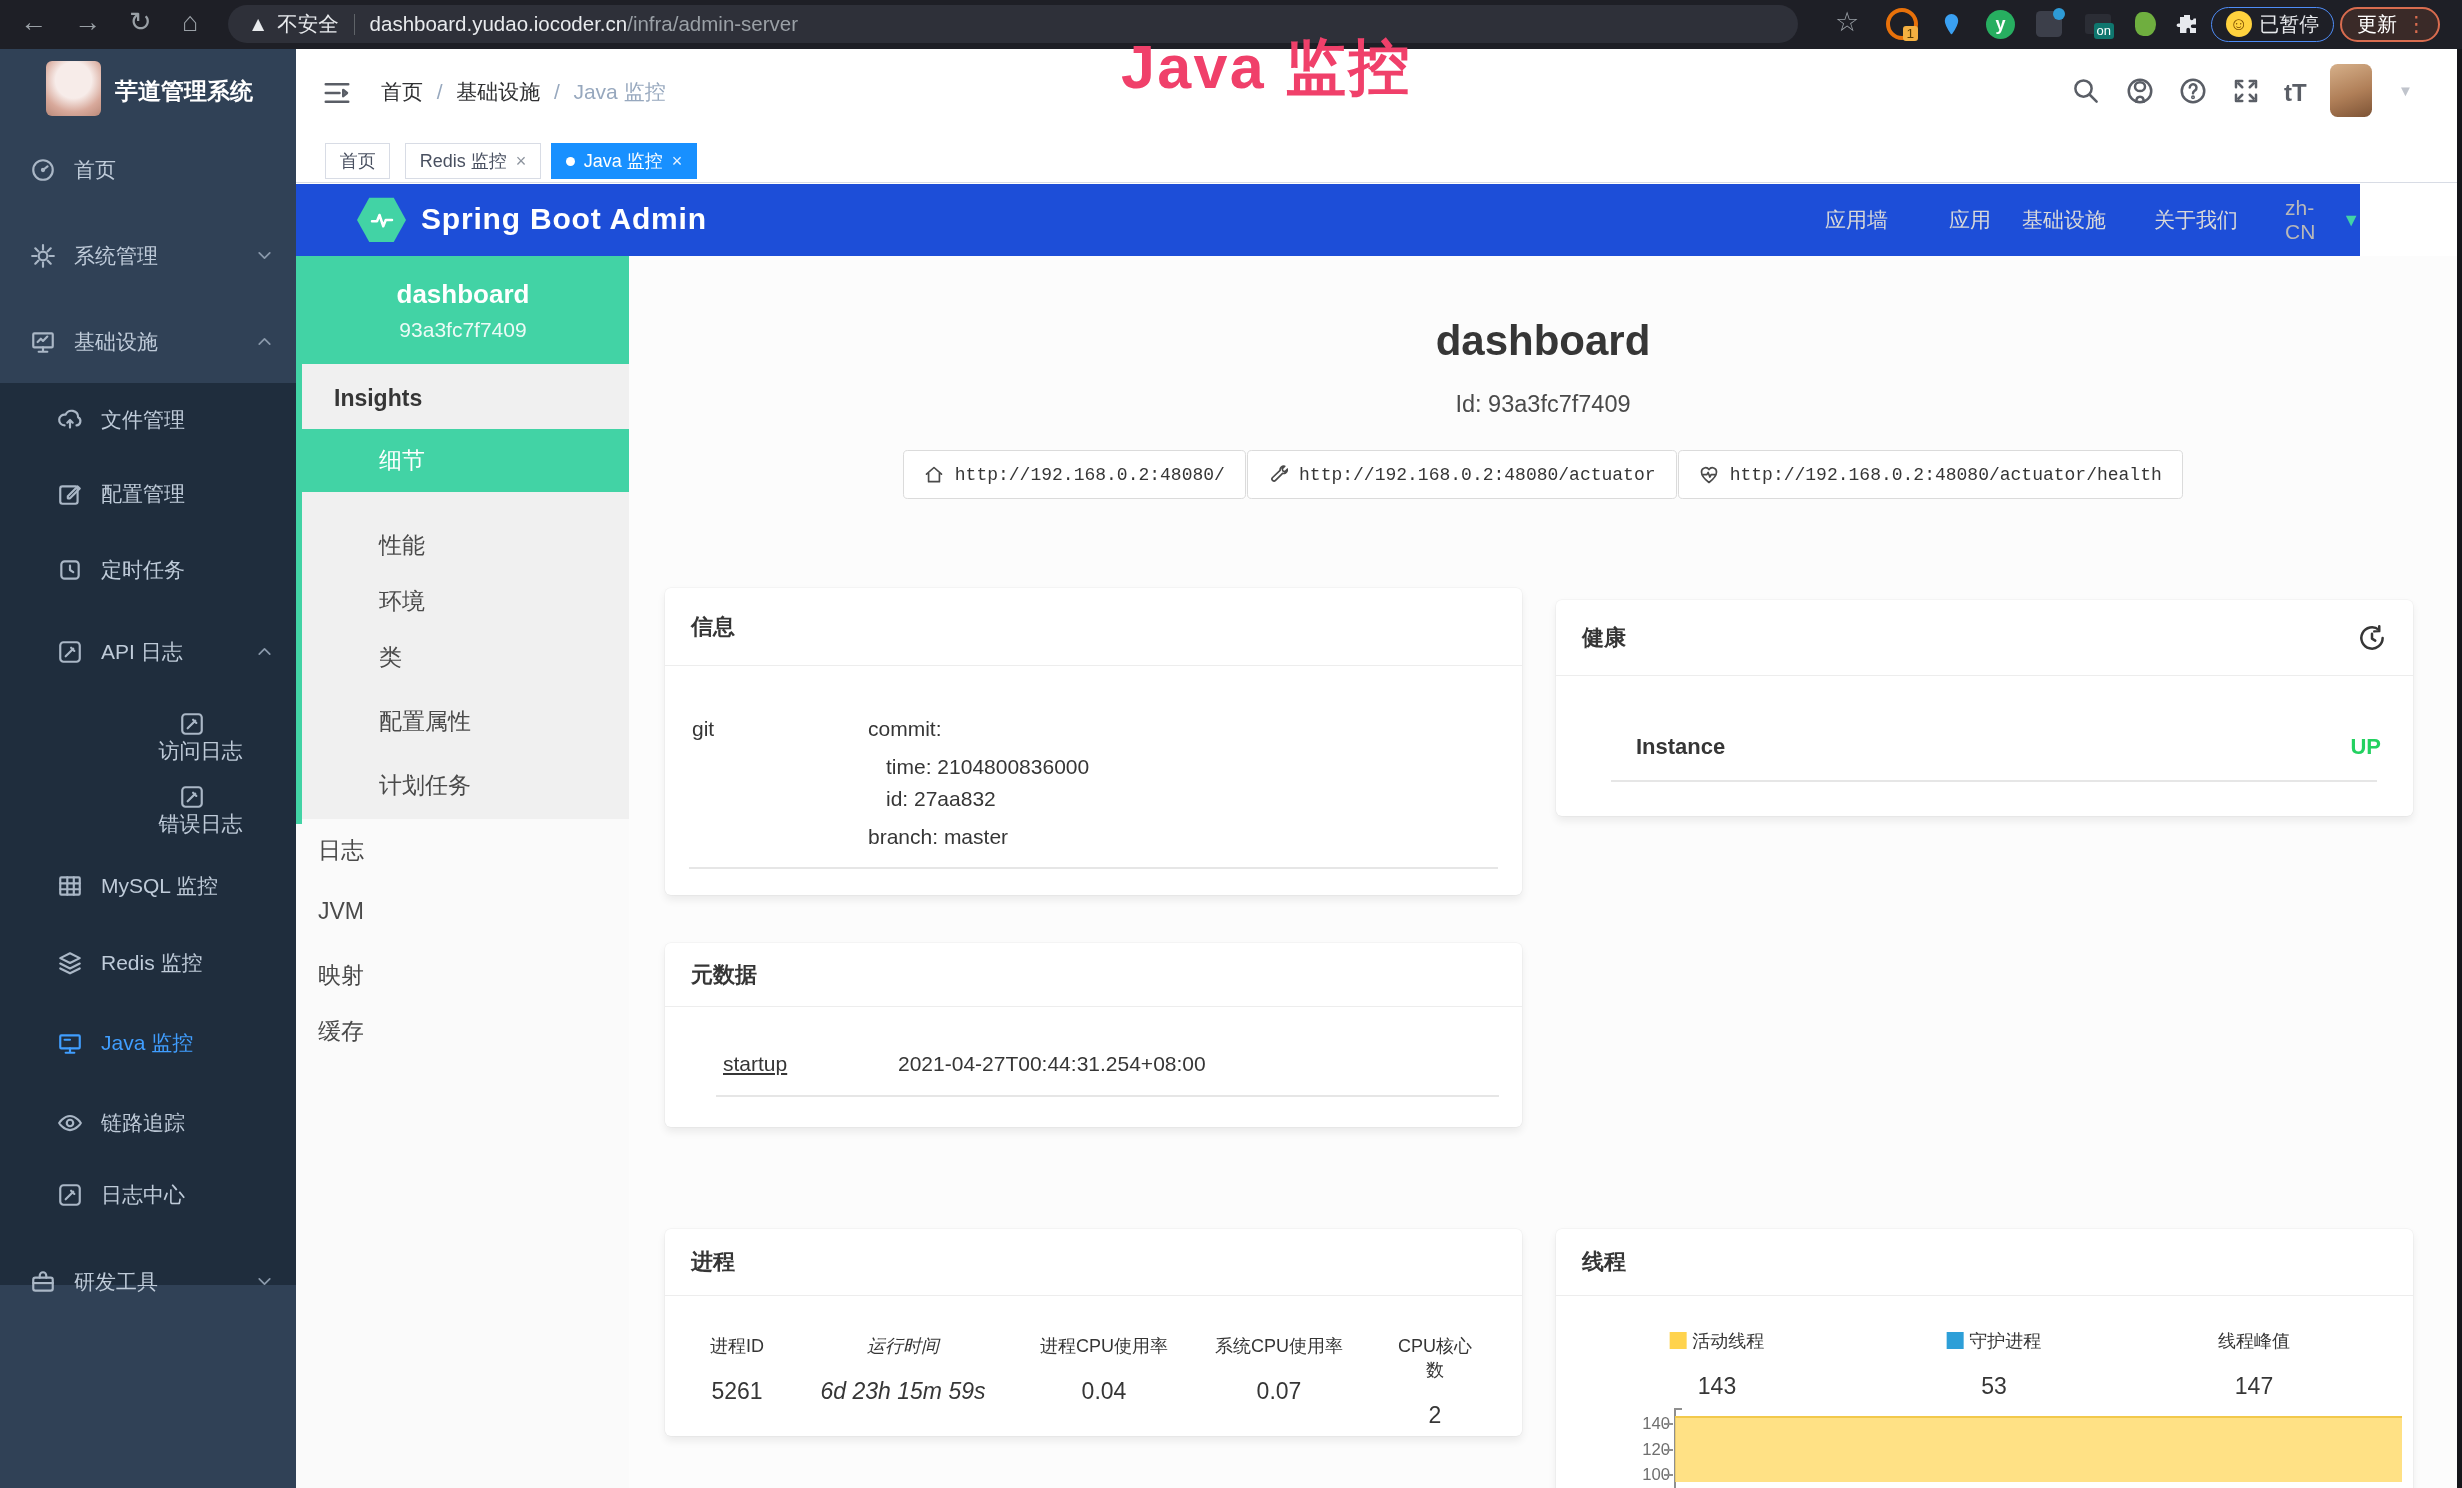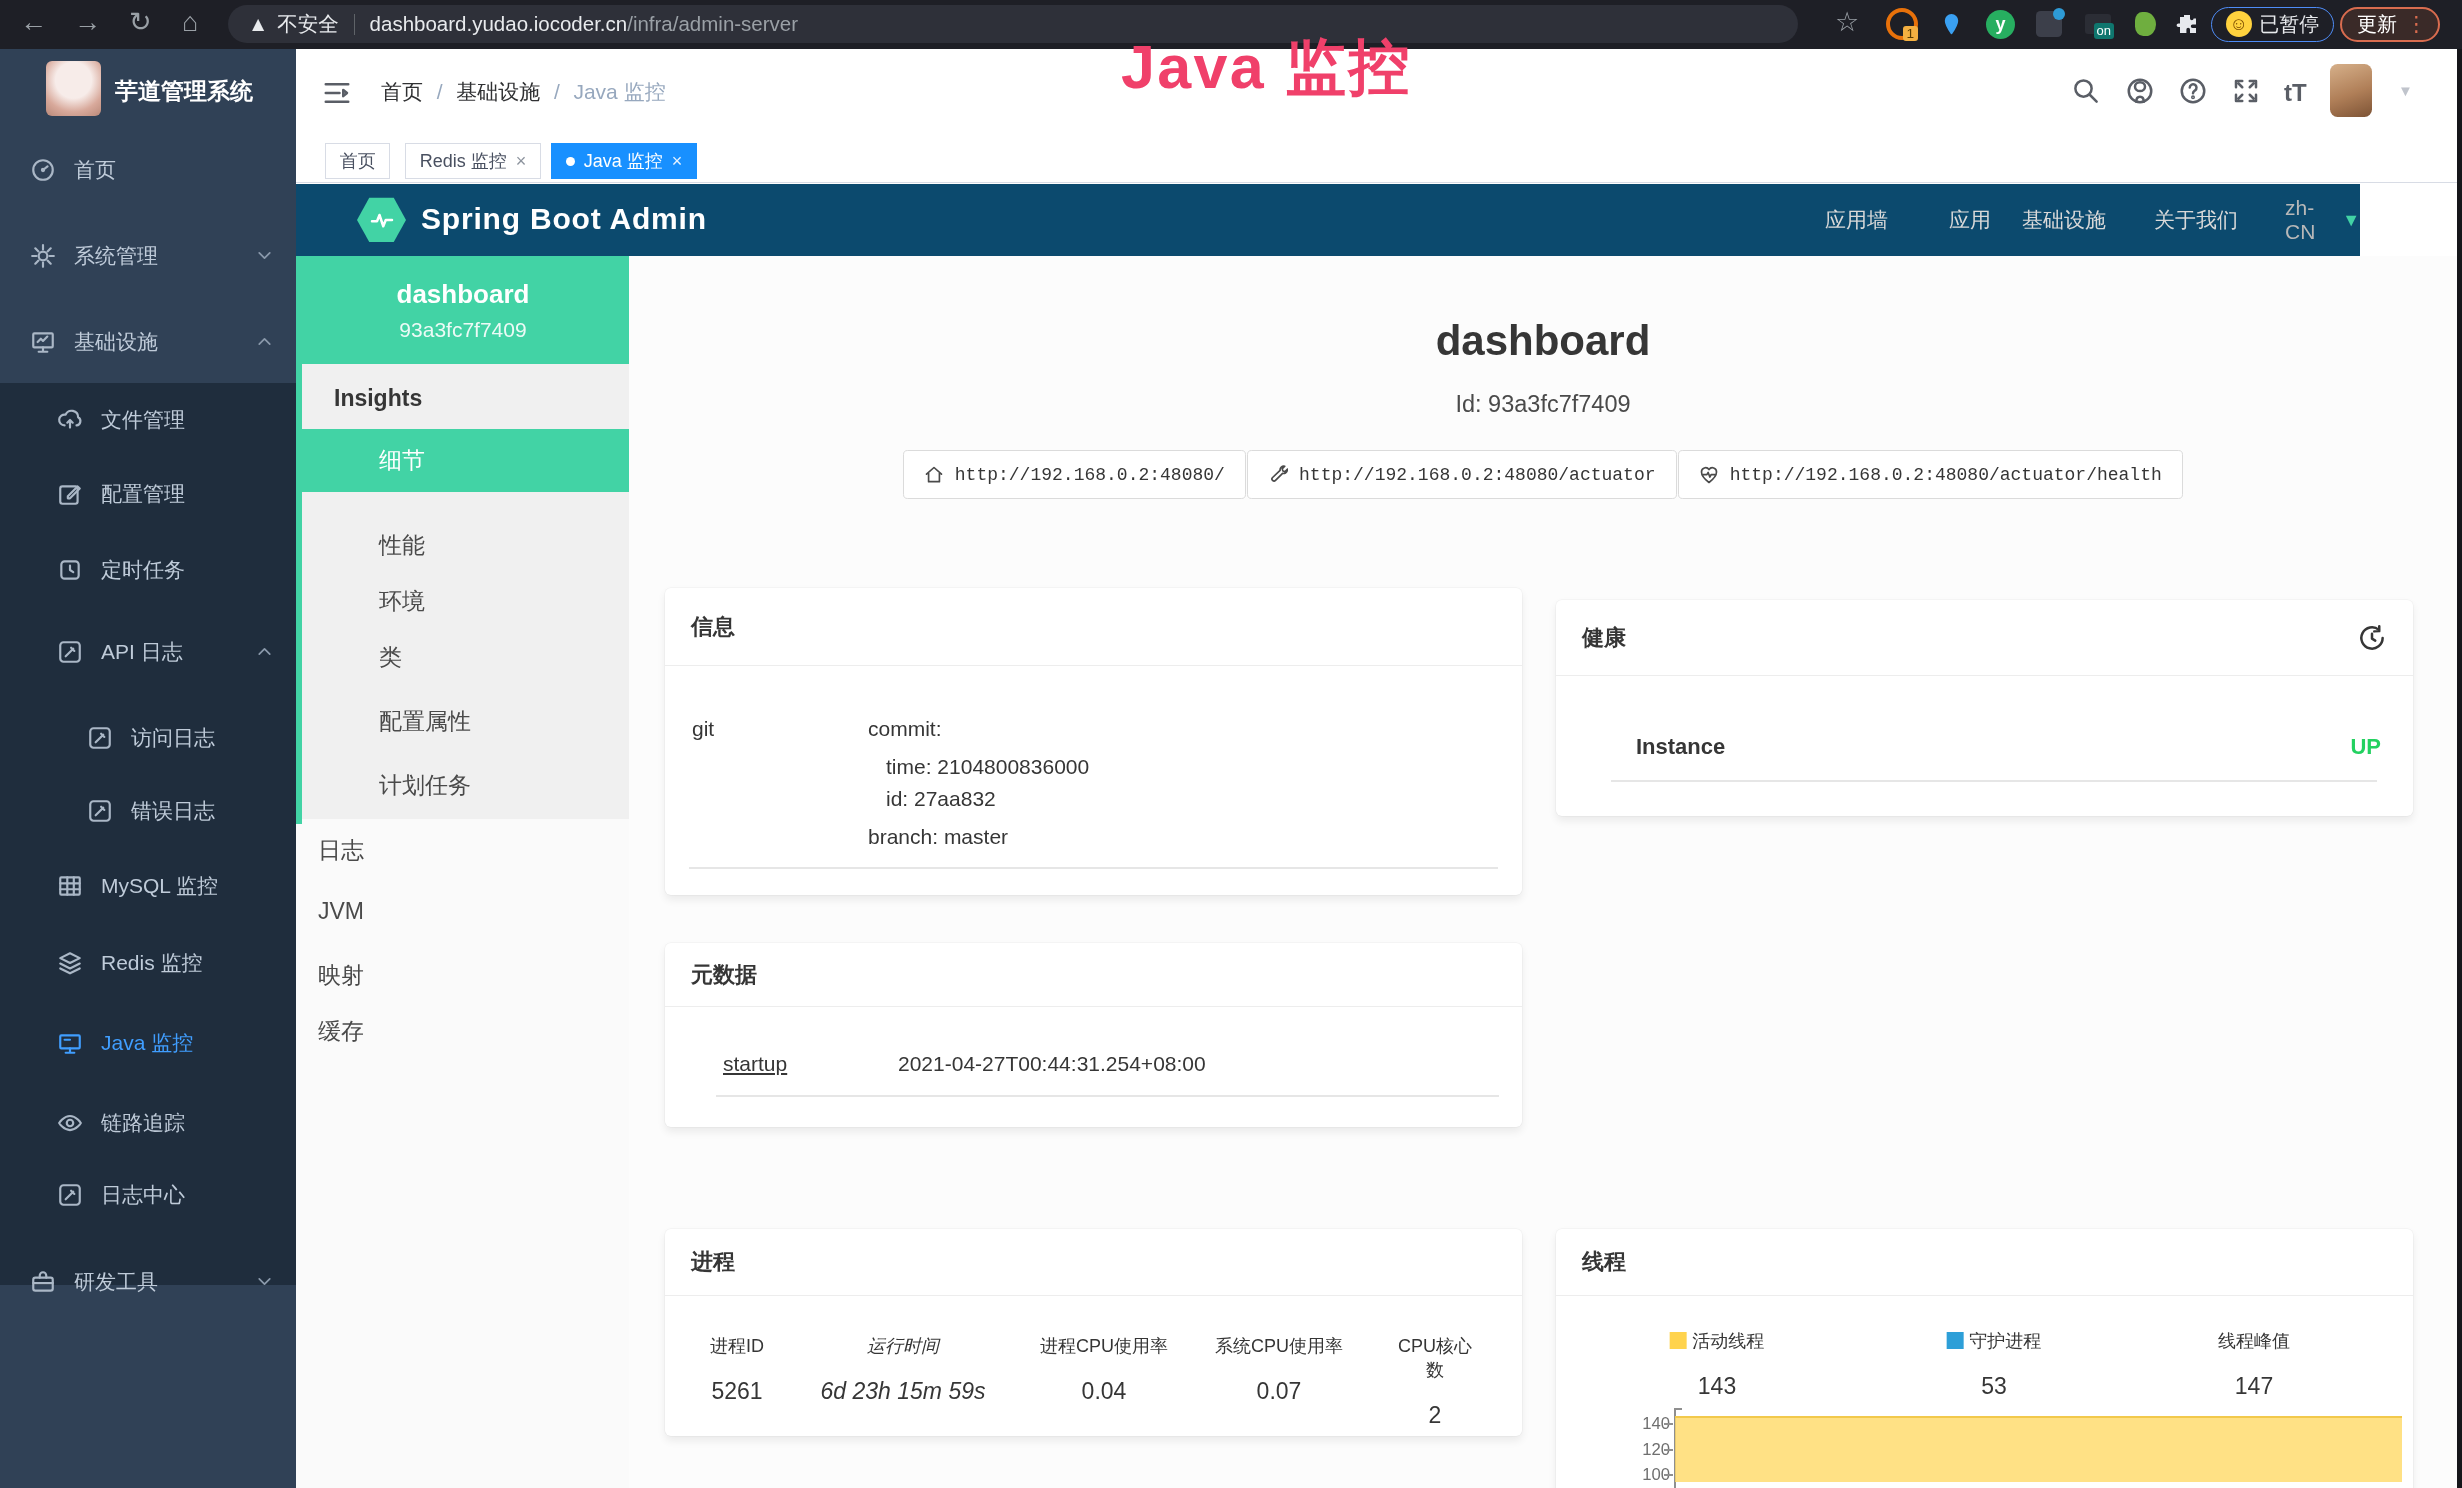--- a/index.html
+++ b/index.html
@@ -27,21 +27,21 @@
   .sidebar{left:0;top:49px;width:296px;height:1440px;background:#304156;}
   .side-logo-img{left:46px;top:12px;width:55px;height:55px;border-radius:6px;
       background:radial-gradient(circle at 50% 35%,#f7ece9 0 40%,#d8a99b 70%,#b98878);}
   .side-title{left:115px;top:27px;font-size:23px;font-weight:bold;color:#fff;}
   .submenu-bg{left:0;top:334px;width:296px;height:902px;background:#1f2d3d;}
   .m-item{left:0;width:296px;height:53px;display:flex;align-items:center;color:#bfcbd9;font-size:21px;}
   .m-item .m-ic{width:26px;height:26px;color:#aab7c6;}
   .m-item .m-label{margin-left:18px;}
   .lv1{padding-left:30px;box-sizing:border-box;}
   .lv2{padding-left:57px;box-sizing:border-box;}
-  .lv3{padding-left:87px;box-sizing:border-box;}
+  .lv3{padding-left:87px;box-sizing:border-box;flex-direction:column;}
   .m-item.active-link,.m-item.active-link .m-ic{color:#409eff;}
   .chev{position:absolute;right:21px;width:21px;height:21px;color:#8a99ab;}
 
   
   .app-header{left:296px;top:49px;width:2167px;height:85px;background:#fff;border-bottom:0.8px solid #eee;}
   .crumb{display:flex;align-items:center;height:85px;position:absolute;left:85px;font-size:21px;color:#303133;gap:13.7px;}
   .crumb .sep{color:#97a8be;}
   .crumb .muted{color:#97a8be;}
   .hd-ic{top:27px;width:30px;height:30px;color:#5a5e66;}
   .avatar{top:15px;width:42px;height:53px;border-radius:7.6px;
@@ -50,21 +50,21 @@
   
   .tags-bar{left:296px;top:133px;width:2167px;height:50px;background:#fff;border-bottom:0.8px solid #d8dce5;box-sizing:border-box;}
   .tag{top:10px;height:36px;box-sizing:border-box;border:0.8px solid #d8dce5;background:#fff;color:#495060;
        font-size:18px;display:flex;align-items:center;justify-content:center;gap:9px;padding:0 13.7px;}
   .tag .x{font-size:18px;color:#8c939d;}
   .tag.active{background:#1890ff;border-color:#1890ff;color:#fff;}
   .tag.active .x{color:#e8f3ff;}
   .tag .dot{width:9px;height:9px;border-radius:50%;background:#fff;}
 
   
-  .sba-header{left:296px;top:184px;width:2064px;height:72px;background:#0c4a6e;}
+  .sba-header{left:296px;top:184px;width:2064px;height:72px;background:#1d4ed8;}
   .hexagon{left:61px;top:11.4px;width:49px;height:49px;background:#42d3a5;
       clip-path:polygon(25% 5%,75% 5%,100% 50%,75% 95%,25% 95%,0 50%);display:flex;align-items:center;justify-content:center;}
   .sba-brand{left:125px;top:18px;font-size:30px;font-weight:bold;color:#fff;letter-spacing:0.8px;}
   .sba-nav{top:0;height:72px;display:flex;align-items:center;font-size:21px;color:#d9d9d9;position:absolute;}
 
   
   .sba-side{left:296px;top:256px;width:334px;height:1233px;background:#fafafa;}
   .sba-side-head{left:0;top:0;width:334px;height:108px;background:#42d3a5;text-align:center;color:#fff;}
   .sba-side-strip{left:0;top:0;width:6px;height:568px;background:#42d3a5;z-index:3;}
   .insights-bg{left:0;top:108px;width:334px;height:455px;background:#f0f0f0;}

